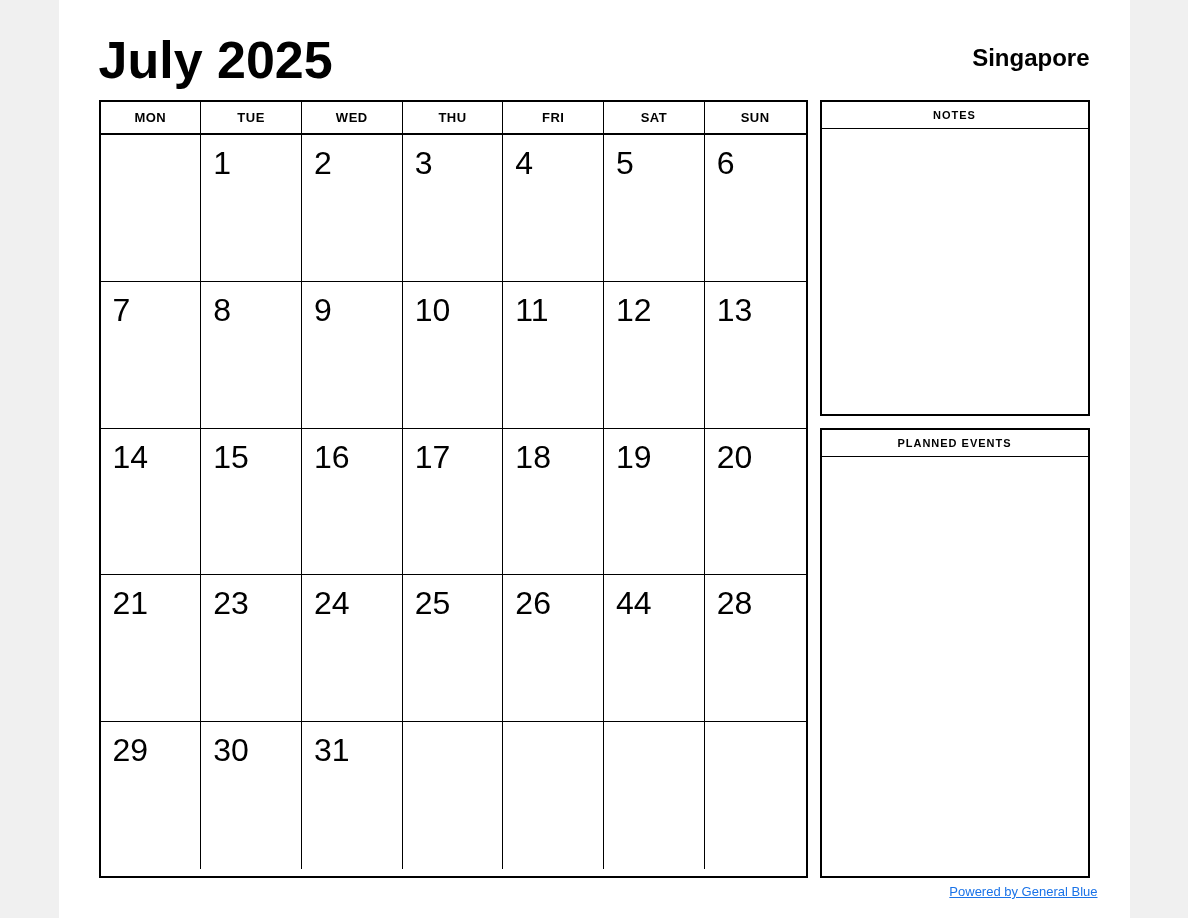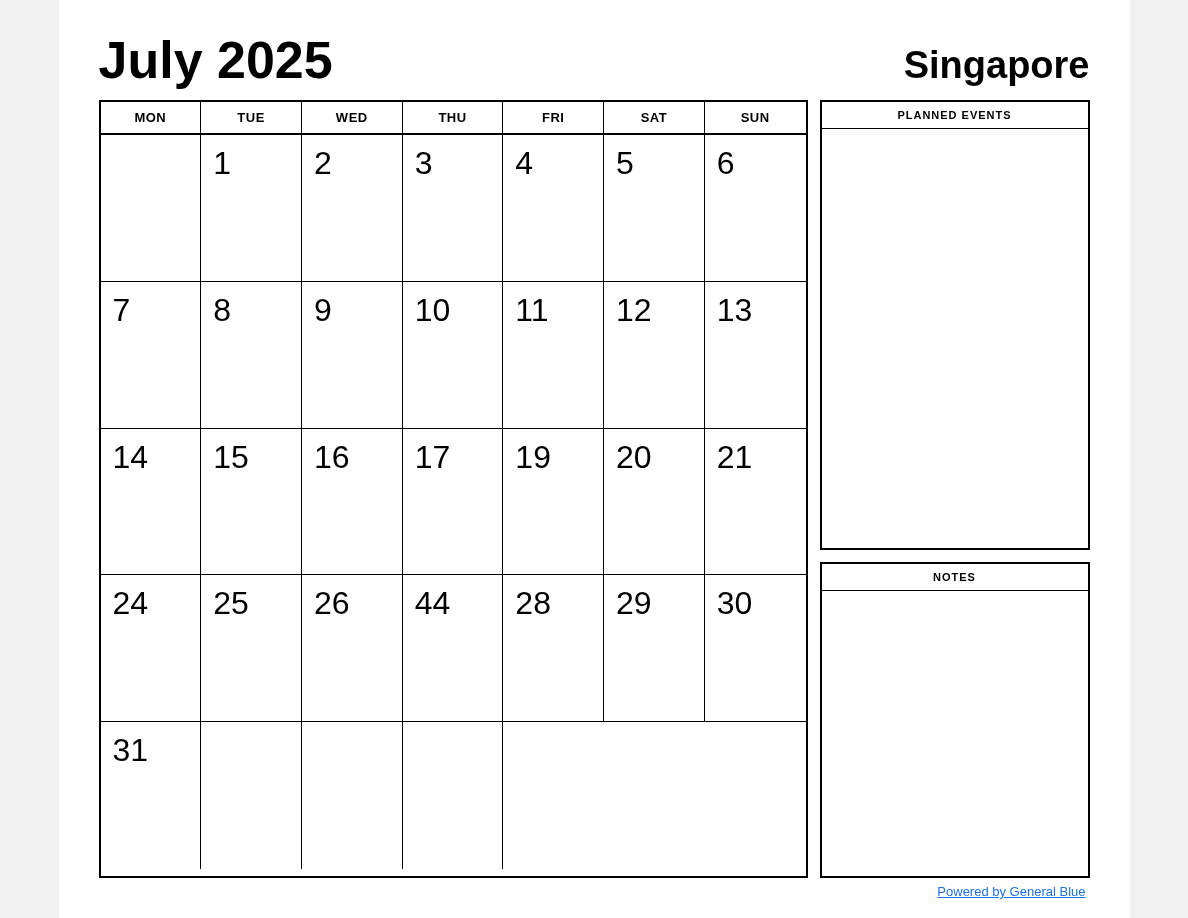--- a/index.html
+++ b/index.html
@@ -33,21 +33,21 @@
     }
 
     .month-title {
       font-size: 52px;
       font-weight: 900;
       color: #000;
       font-family: Arial, sans-serif;
     }
 
     .country-title {
-      font-size: 38px;
+      font-size: 24px;
       font-weight: 700;
       color: #000;
       font-family: Arial, sans-serif;
       padding-top: 14px;
     }
 
     .main-content {
       display: flex;
       gap: 12px;
       height: calc(100% - 90px);
@@ -149,21 +149,21 @@
       flex: 0.7;
     }
 
     .notes-box .sidebar-box-content {
       height: calc(100% - 34px);
     }
 
     .footer {
       position: absolute;
       bottom: 18px;
-      right: 44px;
+      right: 32px;
     }
 
     .footer a {
       font-size: 13px;
       color: #1a73e8;
       text-decoration: underline;
       font-family: Arial, sans-serif;
     }
   </style>
 </head>
@@ -201,46 +201,48 @@
         <div class="calendar-cell"><span class="day-number">9</span></div>
         <div class="calendar-cell"><span class="day-number">10</span></div>
         <div class="calendar-cell"><span class="day-number">11</span></div>
         <div class="calendar-cell"><span class="day-number">12</span></div>
         <div class="calendar-cell"><span class="day-number">13</span></div>
 
         <div class="calendar-cell"><span class="day-number">14</span></div>
         <div class="calendar-cell"><span class="day-number">15</span></div>
         <div class="calendar-cell"><span class="day-number">16</span></div>
         <div class="calendar-cell"><span class="day-number">17</span></div>
+        <div class="calendar-cell"><span class="day-number">18</span></div>
         <div class="calendar-cell"><span class="day-number">19</span></div>
         <div class="calendar-cell"><span class="day-number">20</span></div>
 
         <div class="calendar-cell"><span class="day-number">21</span></div>
+        <div class="calendar-cell"><span class="day-number">23</span></div>
         <div class="calendar-cell"><span class="day-number">24</span></div>
         <div class="calendar-cell"><span class="day-number">25</span></div>
         <div class="calendar-cell"><span class="day-number">26</span></div>
         <div class="calendar-cell"><span class="day-number">44</span></div>
 
         <div class="calendar-cell"><span class="day-number">28</span></div>
         <div class="calendar-cell"><span class="day-number">29</span></div>
         <div class="calendar-cell"><span class="day-number">30</span></div>
         <div class="calendar-cell"><span class="day-number">31</span></div>
         <div class="calendar-cell empty"></div>
         <div class="calendar-cell empty"></div>
         <div class="calendar-cell empty"></div>
       </div>
     </div>
 
     <div class="sidebar">
+      <div class="sidebar-box notes-box">
+        <div class="sidebar-box-title">NOTES</div>
+        <div class="sidebar-box-content"></div>
+      </div>
       <div class="sidebar-box planned-events-box">
         <div class="sidebar-box-title">PLANNED EVENTS</div>
-        <div class="sidebar-box-content"></div>
-      </div>
-      <div class="sidebar-box notes-box">
-        <div class="sidebar-box-title">NOTES</div>
         <div class="sidebar-box-content"></div>
       </div>
     </div>
   </div>
 
   <div class="footer">
     <a href="#">Powered by General Blue</a>
   </div>
 </div>
 

